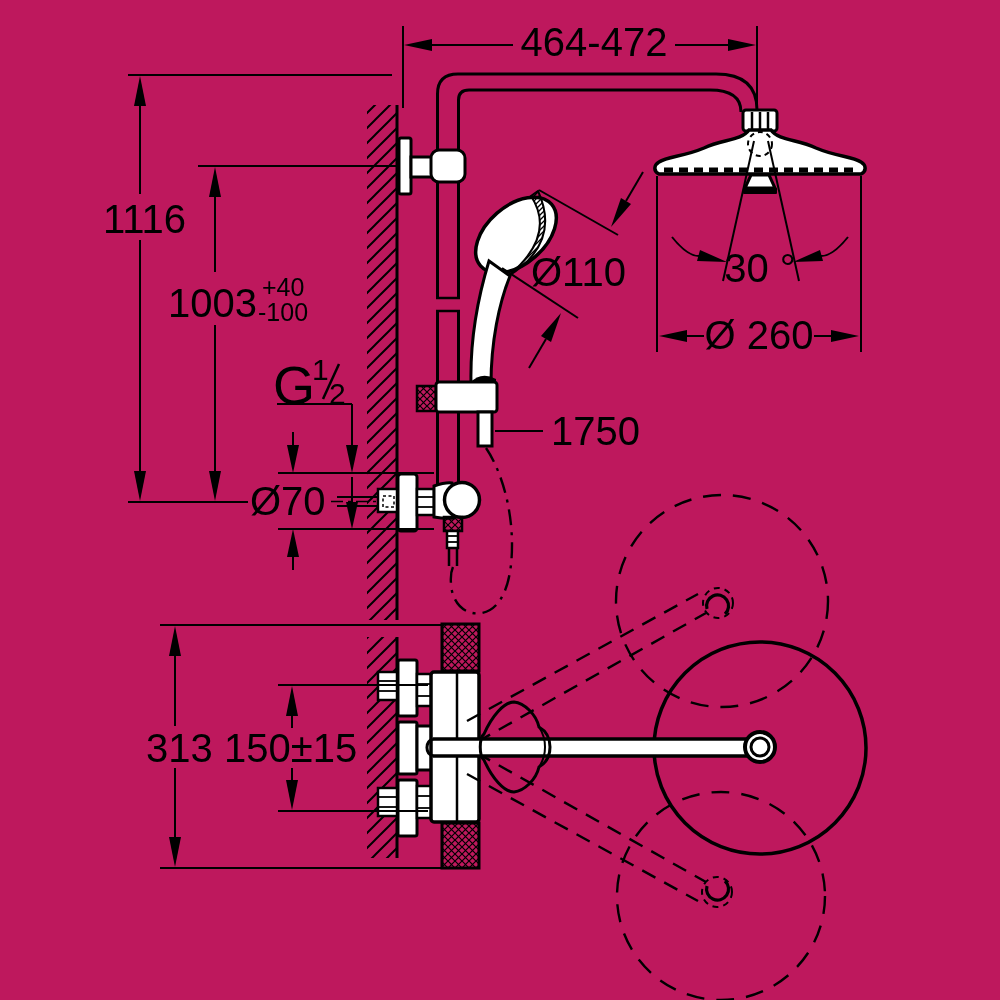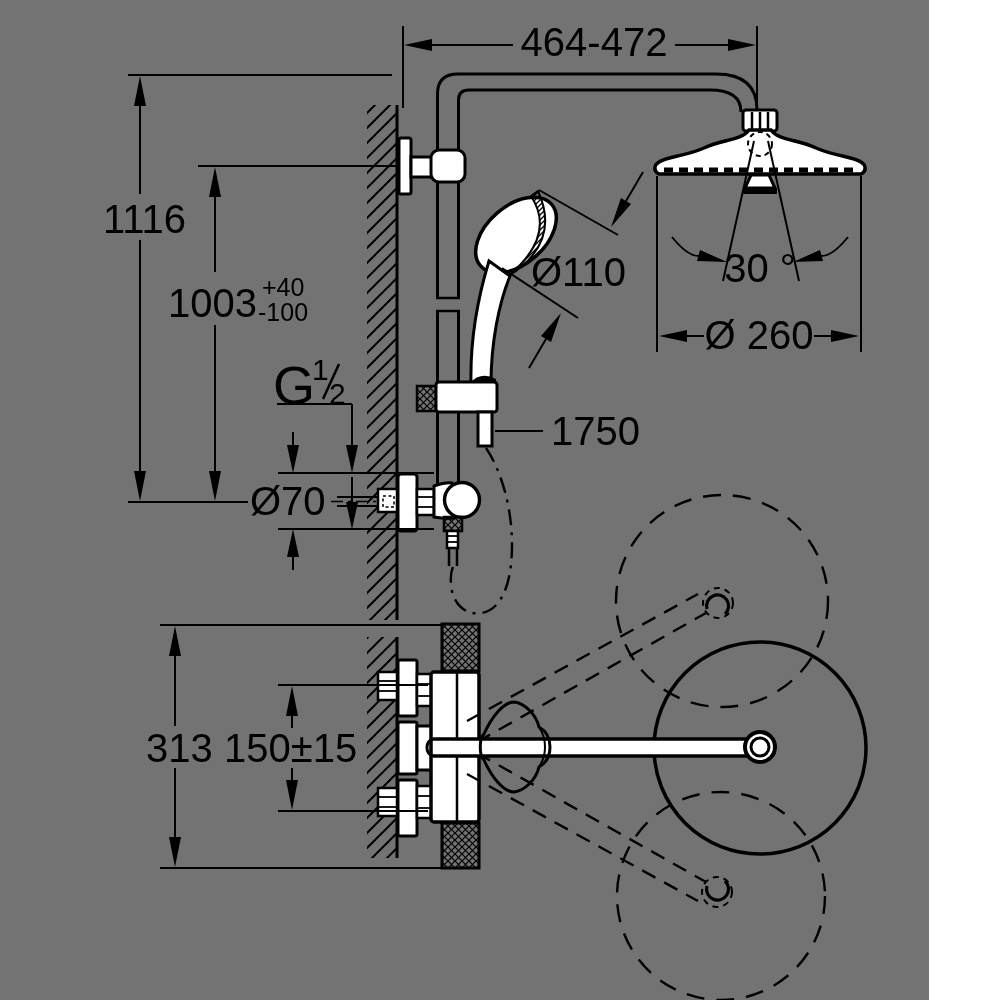--- a/index.html
+++ b/index.html
@@ -1,16 +1,16 @@
 <!DOCTYPE html>
 <html><head>
 <meta charset="utf-8">
 <style>
   html,body{margin:0;padding:0;background:#ffffff;}
-  .stage{width:929px;height:1000px;position:relative;background:#737373;overflow:hidden;text-align:right;}
+  .stage{width:1000px;height:1000px;position:relative;background:#be185d;overflow:hidden;text-align:right;}
   svg{display:block;}
   text{font-family:"Liberation Sans","DejaVu Sans",sans-serif;fill:#000;}
   .dimtxt{font-size:40px;}
   .toltxt{font-size:25px;}
   .gtxt{font-size:54px;}
   .fractxt{font-size:30px;}
 </style>
 </head>
 <body>
 

